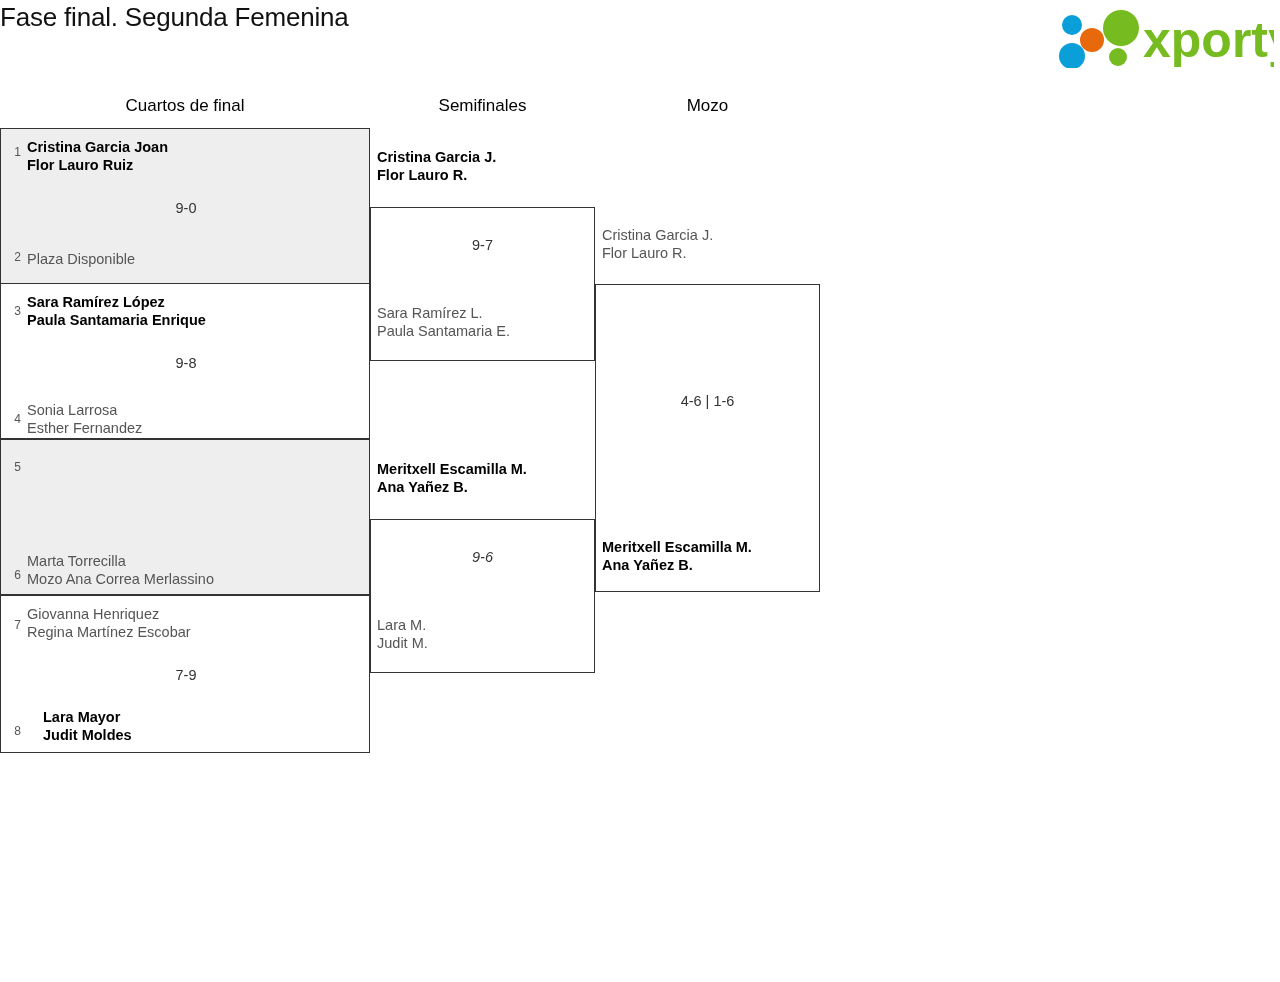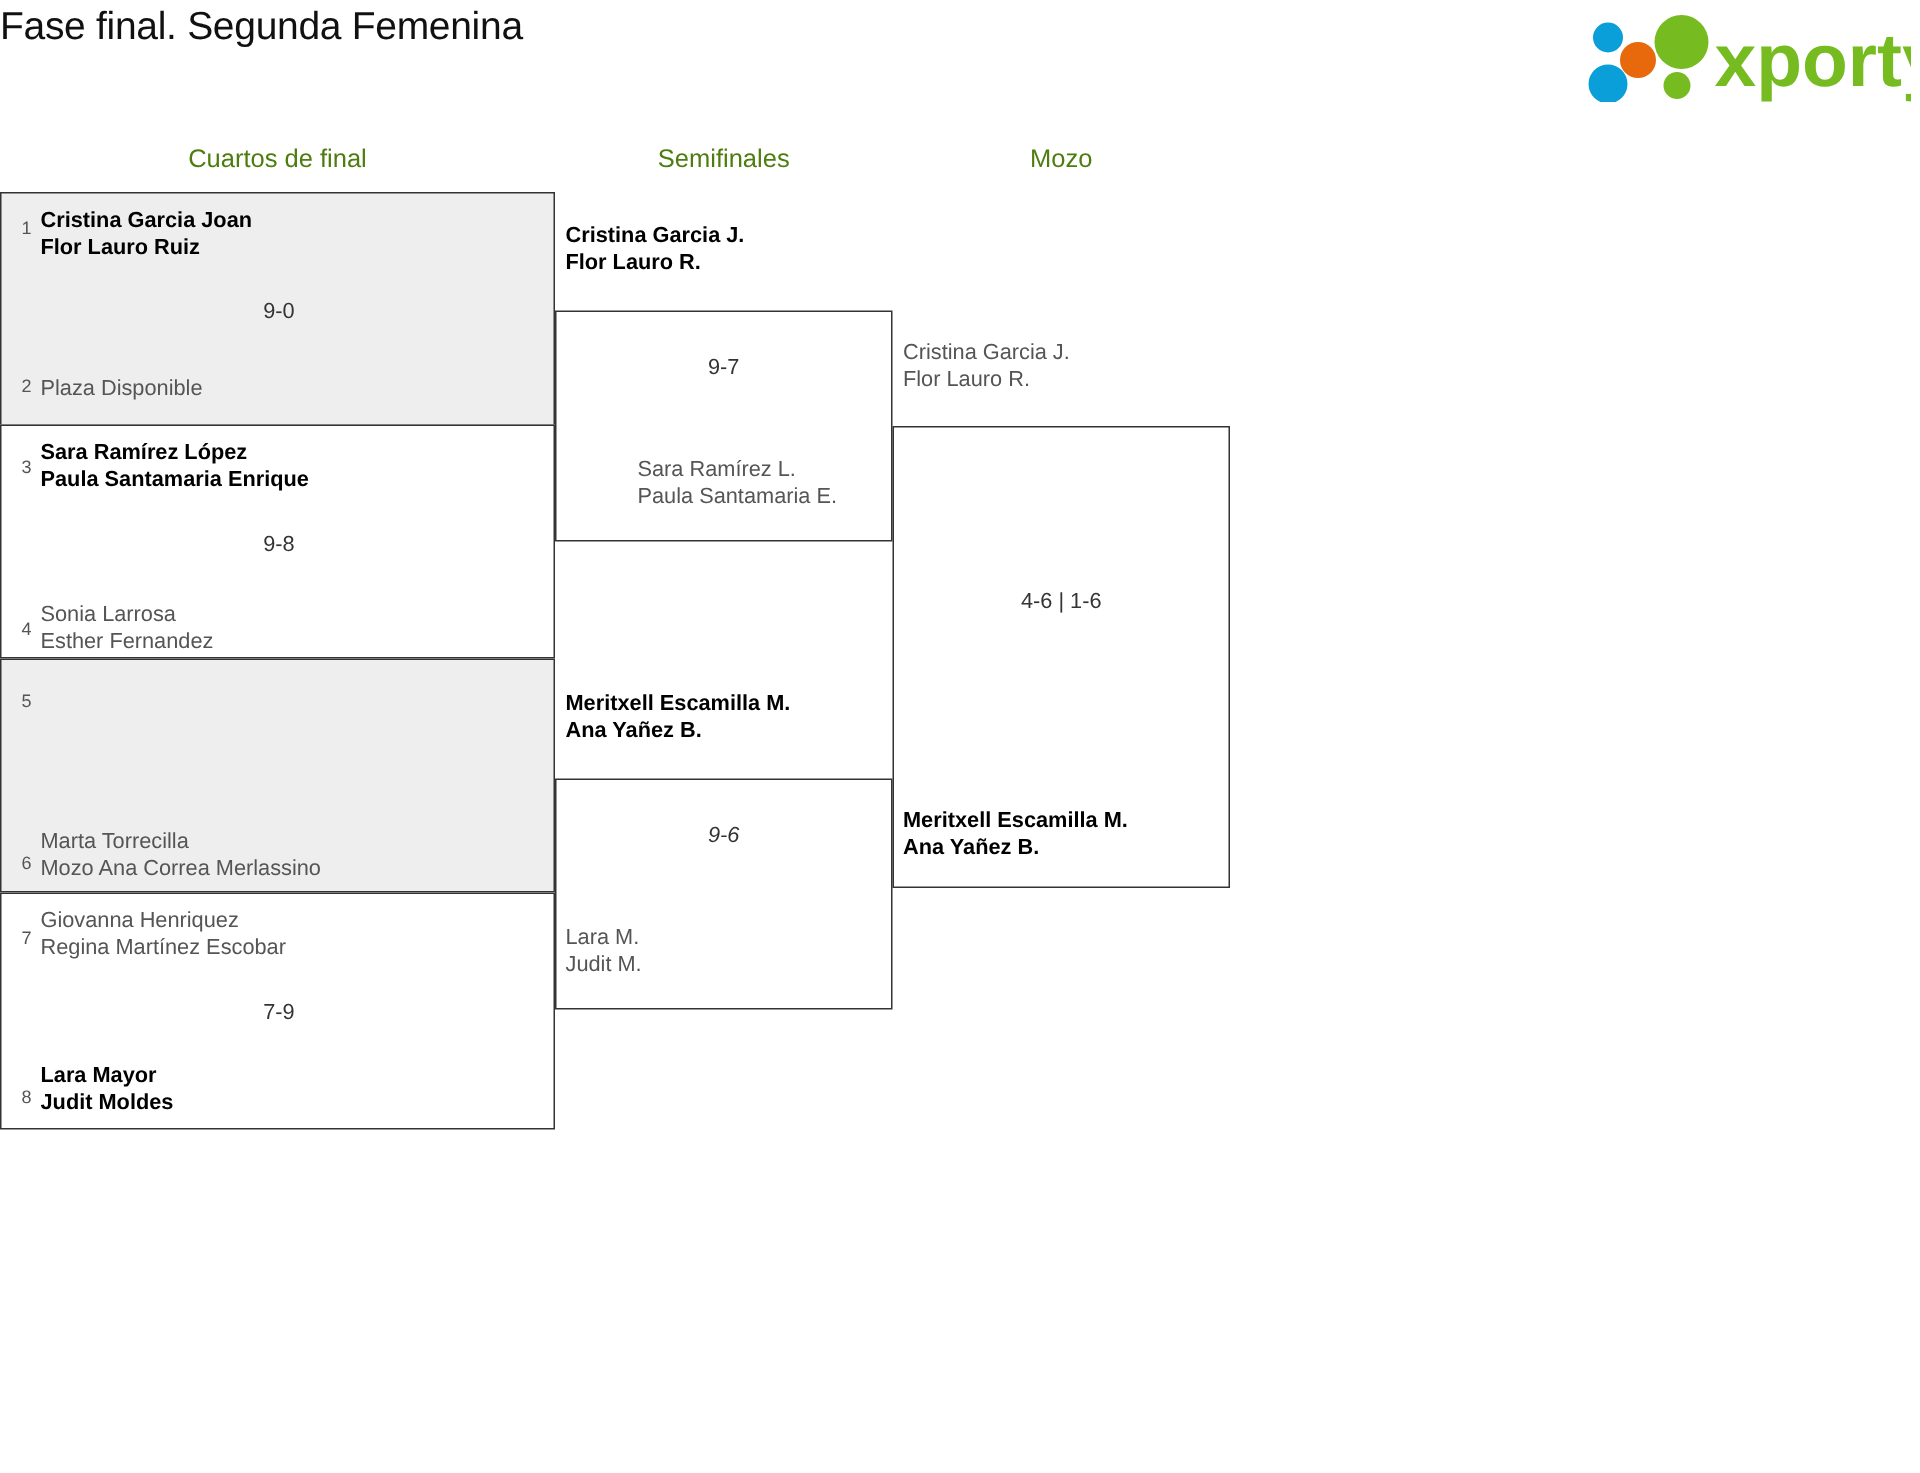--- a/index.html
+++ b/index.html
@@ -43,21 +43,21 @@
   }
   #brand-logo svg { display: block; }
 
   
   .round-header {
     position: absolute;
     top: 95px;
     font-size: 17px;
     line-height: 22px;
     font-weight: 400;
-    color: #4d7c0f;
+    color: #000000;
     text-align: center;
     white-space: nowrap;
   }
   #round-header-qf { left: 0px;   width: 370px; }
   #round-header-sf { left: 370px; width: 225px; }
   #round-header-f  { left: 595px; width: 225px; }
 
   
   .match-box {
     position: absolute;
@@ -170,33 +170,33 @@
 </div>
 
 <div class="qf-block plain" id="qf-block-4">
   <span class="seed" style="top:22px">7</span>
   <div class="team loser" style="top:9px;left:26px">
     <span class="line">Giovanna Henriquez</span>
     <span class="line">Regina Martínez Escobar</span>
   </div>
   <span class="score" style="top:70px;left:0;width:370px">7-9</span>
   <span class="seed" style="top:128px">8</span>
-  <div class="team winner" style="top:112px;left:26px">
+  <div class="team winner" style="top:112px;left:42px">
     <span class="line">Lara Mayor</span>
     <span class="line">Judit Moldes</span>
   </div>
 </div>
 
 <div class="match-box" id="sf-box-1" style="left:370px;top:207px;width:225px;height:154px;"></div>
 <div class="team winner" style="left:377px;top:148px;">
   <span class="line">Cristina Garcia J.</span>
   <span class="line">Flor Lauro R.</span>
 </div>
 <span class="score" style="left:370px;top:236px;width:225px;">9-7</span>
-<div class="team loser" style="left:377px;top:304px;margin-left:48px;">
+<div class="team loser" style="left:377px;top:304px;">
   <span class="line">Sara Ramírez L.</span>
   <span class="line">Paula Santamaria E.</span>
 </div>
 
 <div class="match-box" id="sf-box-2" style="left:370px;top:519px;width:225px;height:154px;"></div>
 <div class="team winner" style="left:377px;top:460px;">
   <span class="line">Meritxell Escamilla M.</span>
   <span class="line">Ana Yañez B.</span>
 </div>
 <span class="score" style="left:370px;top:548px;width:225px;font-style:italic;">9-6</span>

